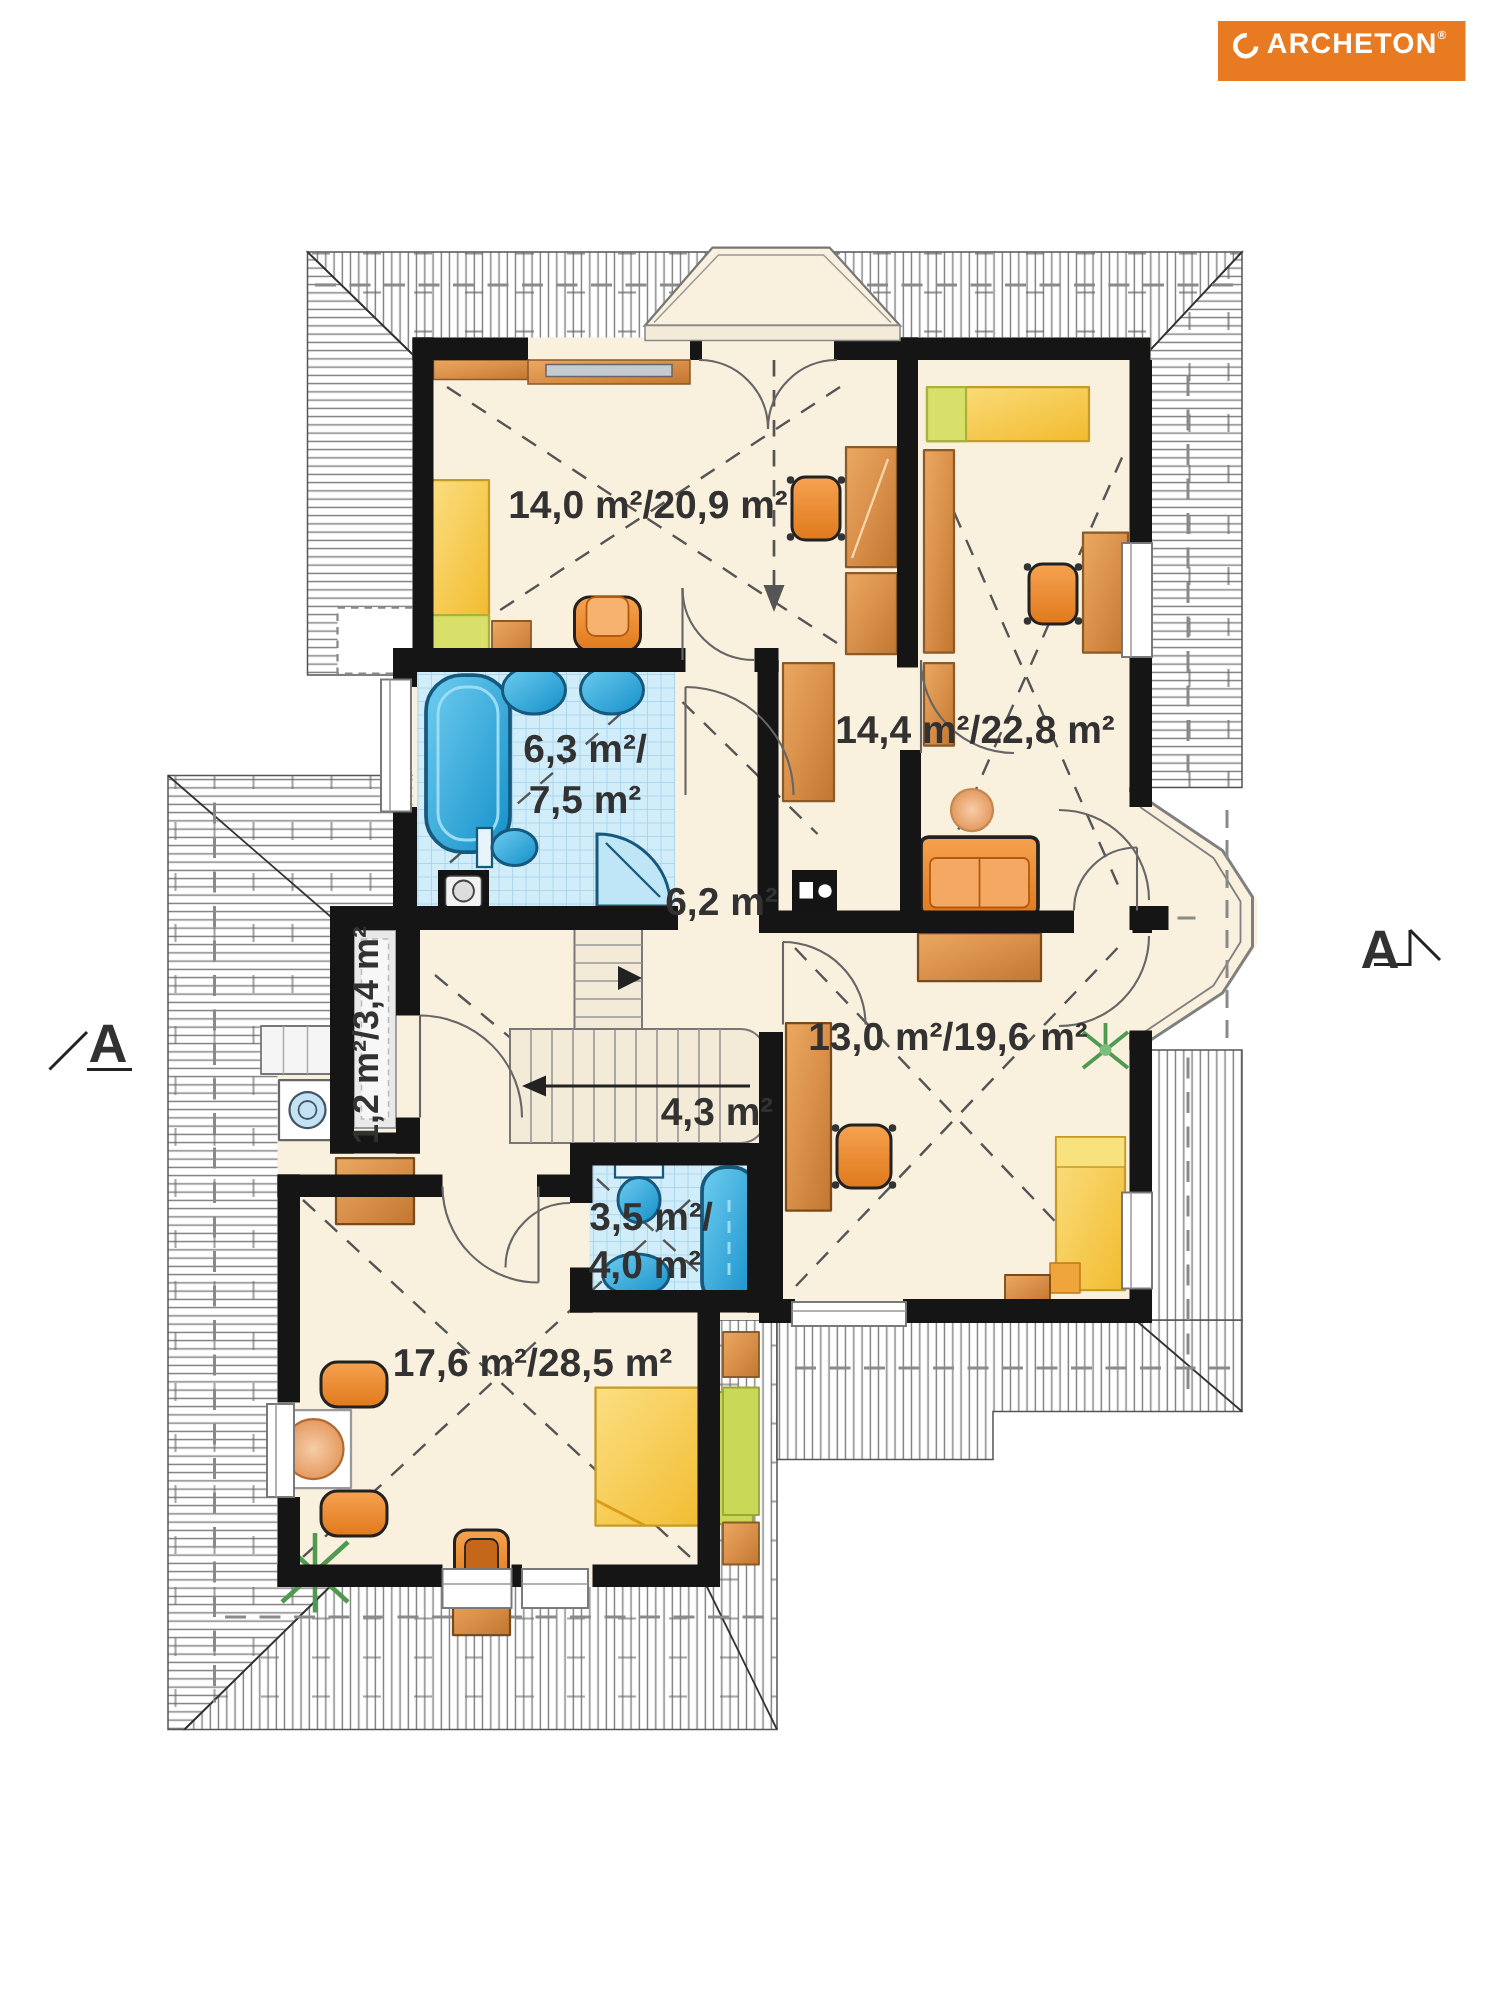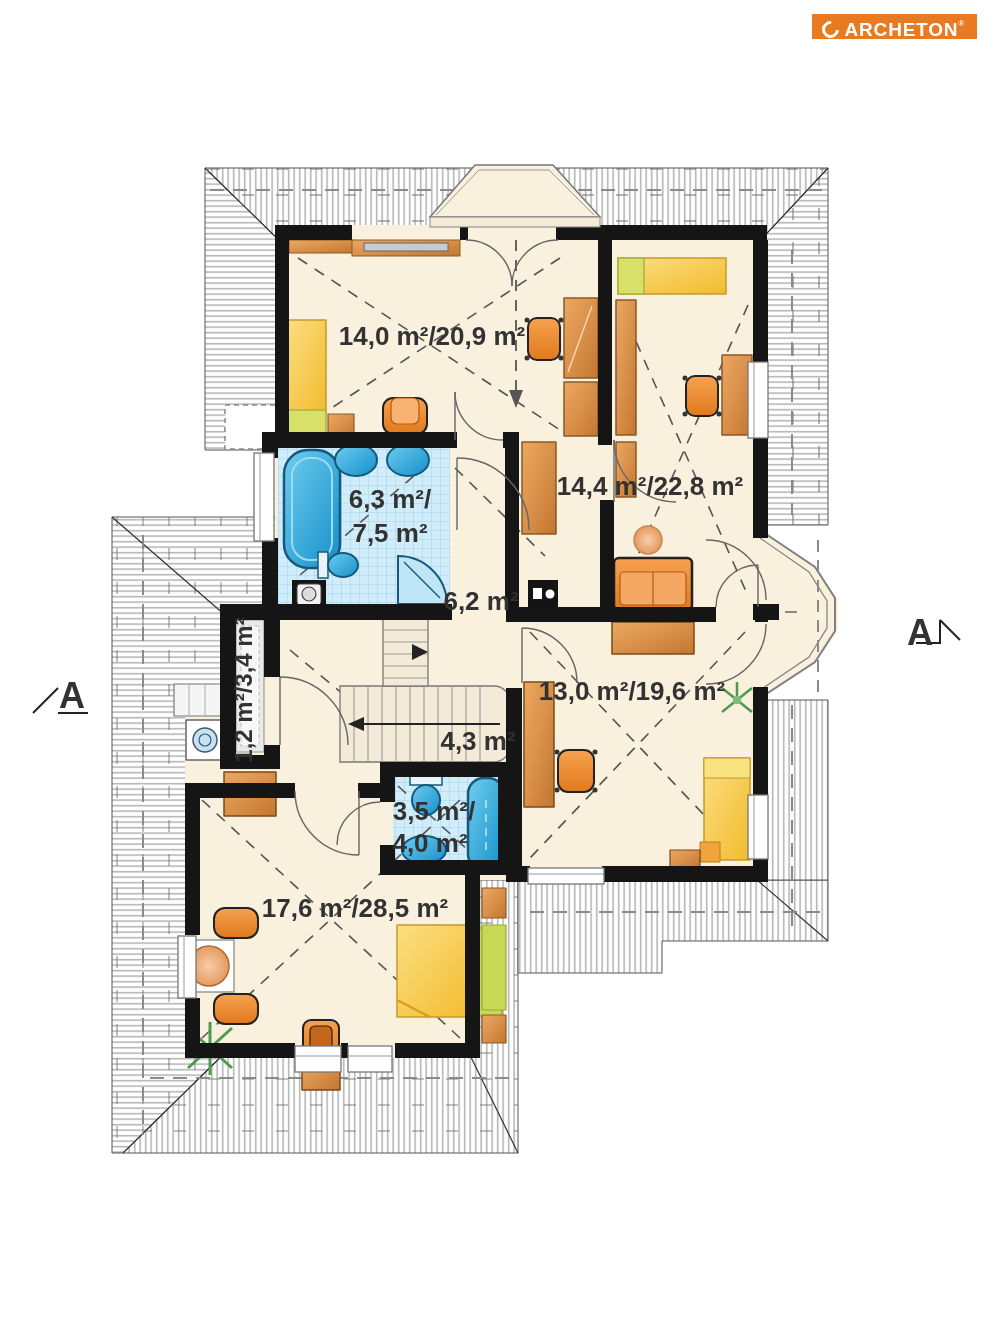--- a/index.html
+++ b/index.html
@@ -1,21 +1,21 @@
 <!DOCTYPE html>
 <html><head>
 <meta charset="utf-8">
 <style>
   html,body{margin:0;padding:0;background:#ffffff;}
   .stage{position:relative;width:995px;height:1326px;background:#fff;overflow:hidden;
          font-family:"Liberation Sans","DejaVu Sans",sans-serif;}
   .plan-svg{position:absolute;left:0;top:0;}
   
   .logo{position:absolute;top:14px;right:18px;background:#e87a22;color:#fff;
-        display:flex;align-items:center;gap:6px;padding:6px 12px 0 10px;}
+        display:flex;align-items:flex-end;gap:6px;padding:6px 12px 15px 10px;}
   .logo .mark{width:17px;height:17px;border-radius:50%;border:3px solid #fff;
         border-right-color:transparent;transform:rotate(-40deg);box-sizing:border-box;}
   .logo .word{font-weight:bold;font-size:19px;letter-spacing:.8px;line-height:1;}
   .logo sup{font-size:8px;vertical-align:top;line-height:1;}
   
   text{font-family:"Liberation Sans","DejaVu Sans",sans-serif;fill:#323232;}
   .area-label{font-size:26px;font-weight:bold;}
   .area-label-small{font-size:24px;font-weight:bold;}
   .marker-label{font-size:36px;font-weight:bold;}
 </style>

